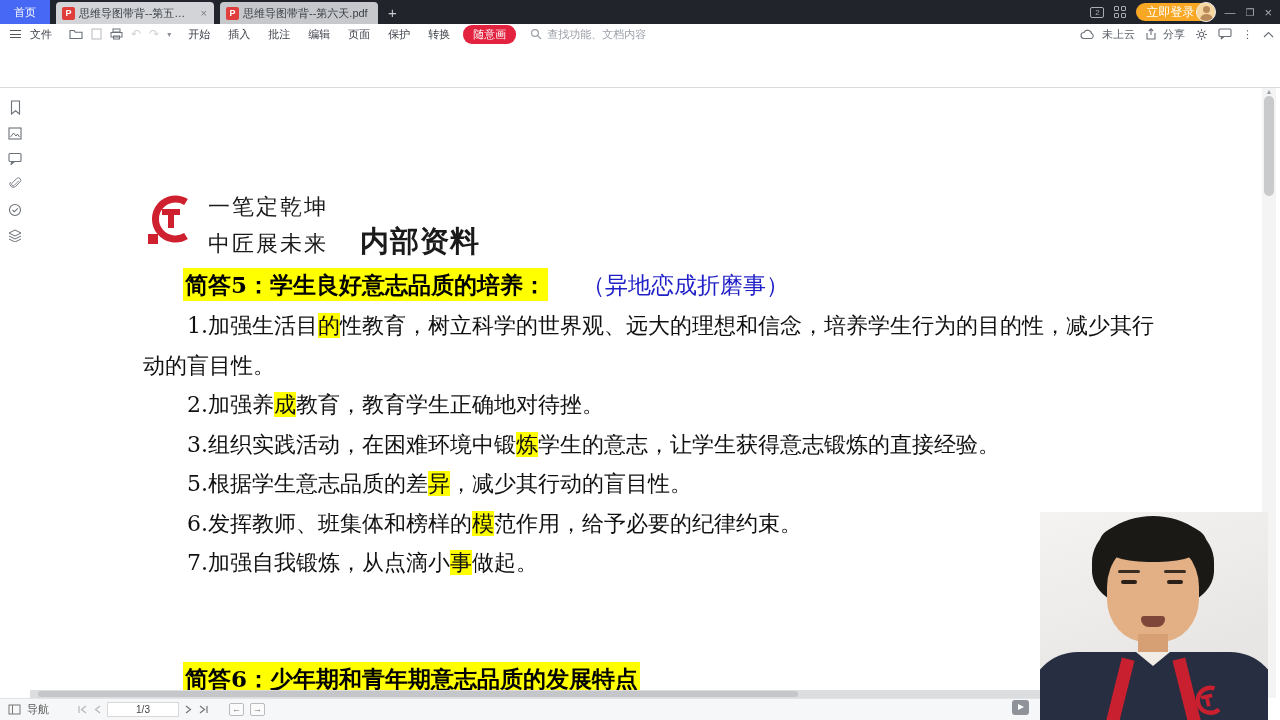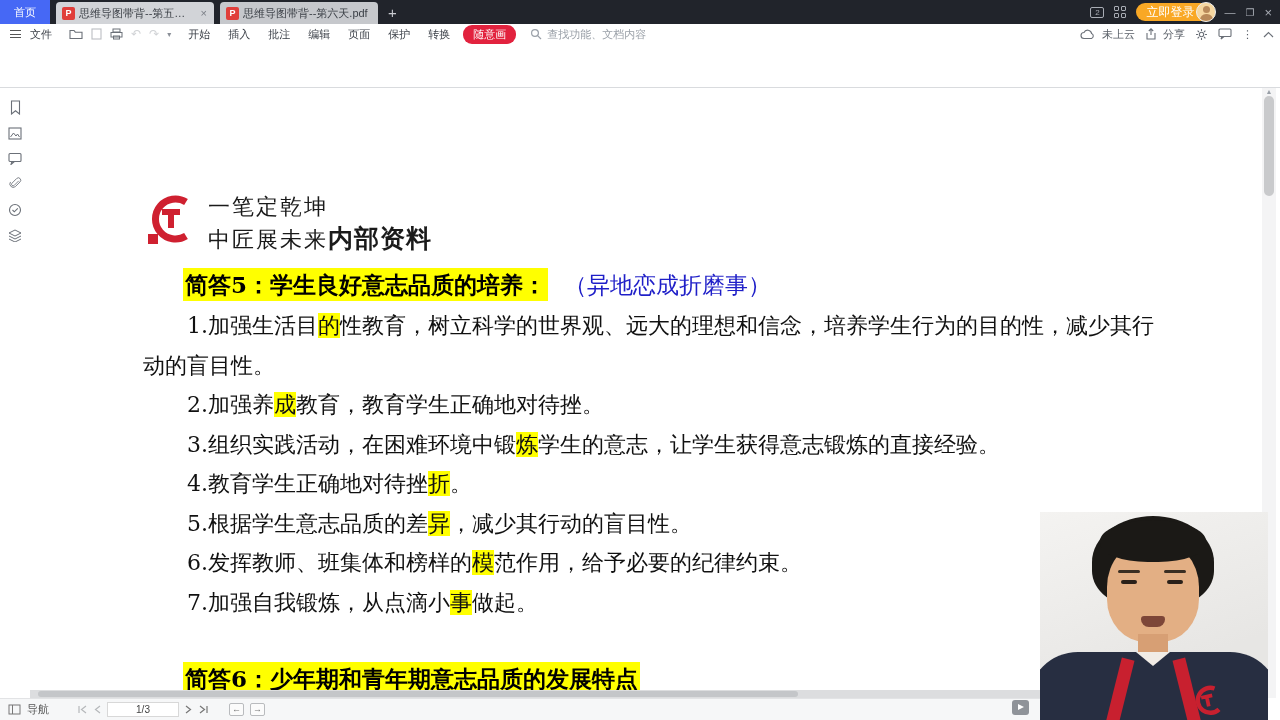--- a/index.html
+++ b/index.html
@@ -52,24 +52,24 @@
   
   .sidebar { left:0; top:88px; width:30px; bottom:22px; background:#fff; display:flex; flex-direction:column; align-items:center; gap:12px; padding-top:12px; }
   .sidebar svg { display:block; }
 
   
   .docarea { left:30px; top:88px; width:1232px; height:610px; background:#fff; overflow:hidden; }
   .doc-serif { font-family:"DejaVu Serif", serif; }
   .logo-block { left:116px; top:104px; display:flex; gap:14px; align-items:flex-start; }
   .logo-text1 { font-size:22px; color:#1a1a1a; letter-spacing:2px; font-family:Liberation Serif, serif; }
   .logo-text2 { font-size:22px; color:#1a1a1a; letter-spacing:2px; font-family:"DejaVu Serif", serif; }
-  .logo-bold { font-size:25px; font-weight:bold; letter-spacing:1px; font-family:"Liberation Sans", sans-serif; }
+  .logo-bold { font-size:29px; font-weight:bold; letter-spacing:1px; font-family:"Liberation Sans", sans-serif;margin-left:32px; }
   .h5 { left:153px; top:182px; font-size:23px; white-space:nowrap; }
   .hl-band { background:#ffff00; font-weight:bold; padding:3px 2px; }
-  .blue-note { color:#1f1fc8; margin-left:16px; }
+  .blue-note { color:#1f1fc8; margin-left:34px; }
   .items { left:113px; top:218px; width:1015px; font-size:22px; line-height:39.5px; color:#111; }
   .items p { text-indent:2em; }
   .hl { background:#ffff00; }
   .h6 { left:153px; top:576px; font-size:23px; white-space:nowrap; }
 
   
   .vscroll { left:1262px; top:88px; width:14px; height:610px; background:#f4f4f5; }
   .vthumb { left:2px; top:8px; width:10px; height:100px; background:#c9cacc; border-radius:5px; position:absolute; }
   .varrow { width:14px; height:8px; color:#9aa0a8; font-size:7px; text-align:center; line-height:8px; }
   .hscroll { left:30px; top:690px; width:1232px; height:8px; background:#dcdddf; }
@@ -303,21 +303,20 @@
   </div>
 
   <div class="abs h5 doc-serif">
     <span class="hl-band">简答5：学生良好意志品质的培养：</span><span class="blue-note">（异地恋成折磨事）</span>
   </div>
 
   <div class="abs items doc-serif">
     <p><span>1.加强生活目</span><span class="hl">的</span><span>性教育，树立科学的世界观、远大的理想和信念，培养学生行为的目的性，减少其行动的盲目性。</span></p>
     <p><span>2.加强养</span><span class="hl">成</span><span>教育，教育学生正确地对待挫。</span></p>
     <p><span>3.组织实践活动，在困难环境中锻</span><span class="hl">炼</span><span>学生的意志，让学生获得意志锻炼的直接经验。</span></p>
-    <p><span>4.教育学生正确地对待挫</span><span class="hl">折</span><span>。</span></p>
     <p><span>5.根据学生意志品质的差</span><span class="hl">异</span><span>，减少其行动的盲目性。</span></p>
     <p><span>6.发挥教师、班集体和榜样的</span><span class="hl">模</span><span>范作用，给予必要的纪律约束。</span></p>
     <p><span>7.加强自我锻炼，从点滴小</span><span class="hl">事</span><span>做起。</span></p>
   </div>
 
   <div class="abs h6 doc-serif">
     <span class="hl-band">简答6：少年期和青年期意志品质的发展特点</span>
   </div>
 </div>
 

